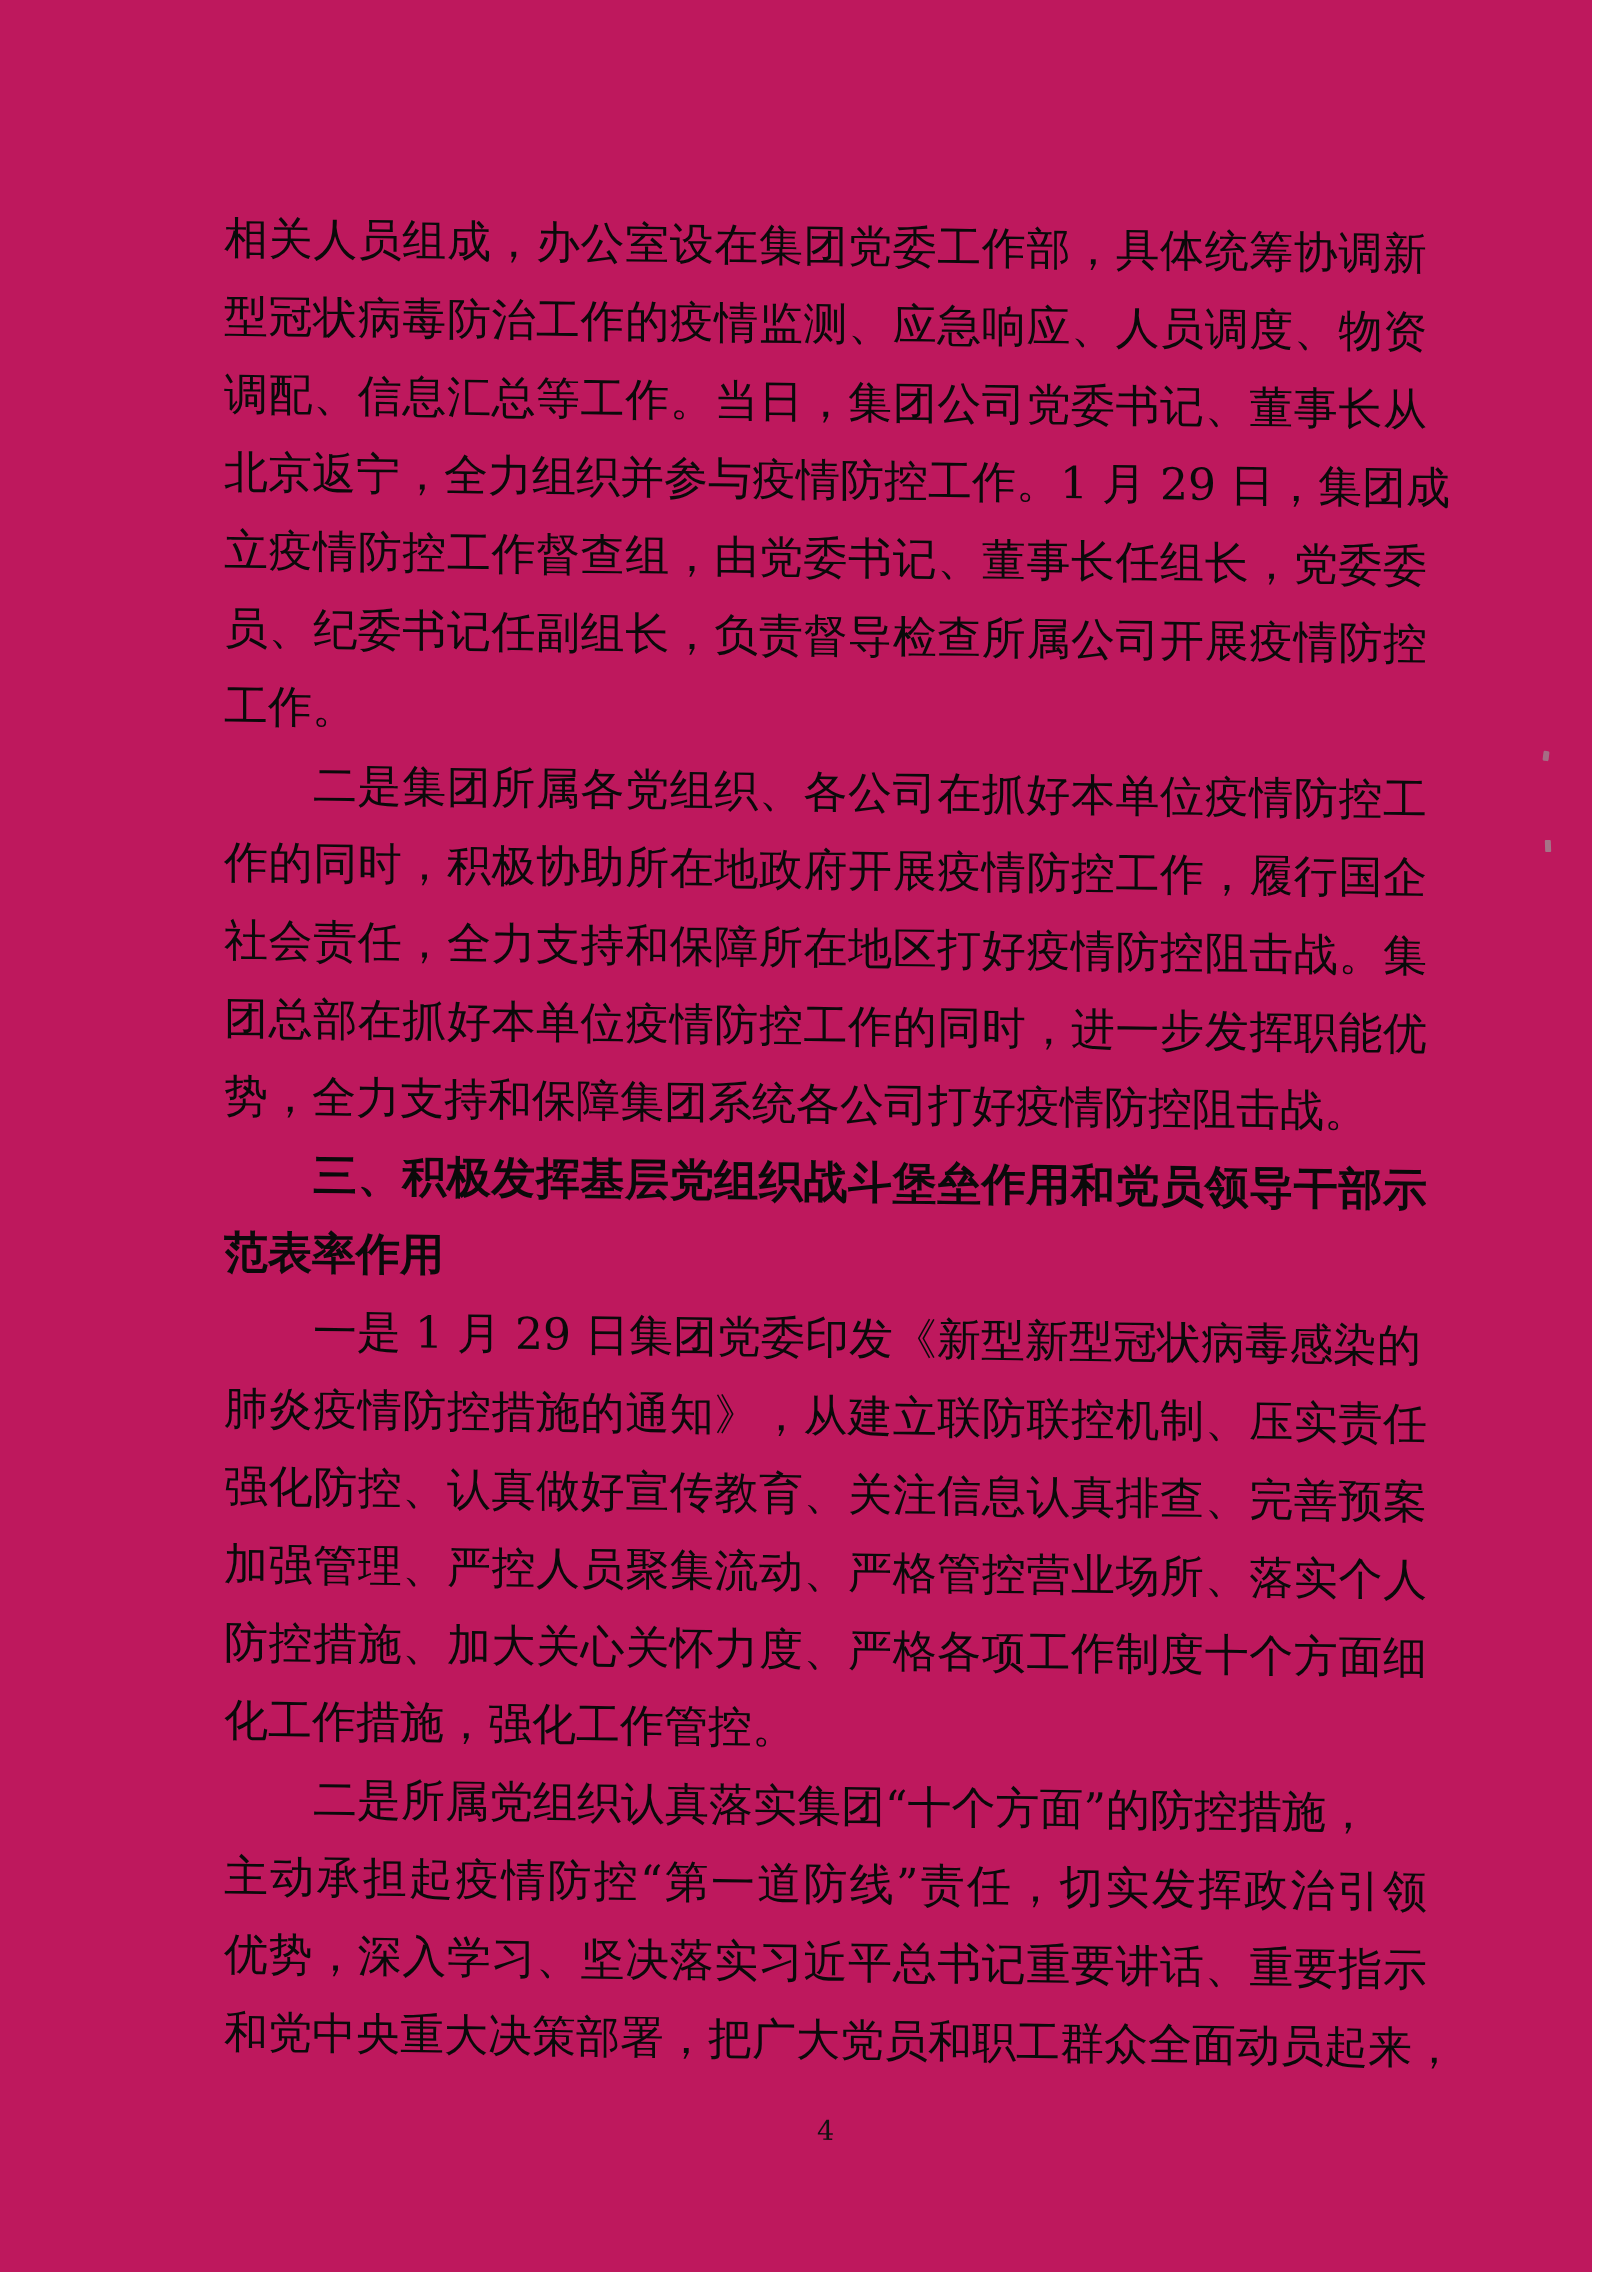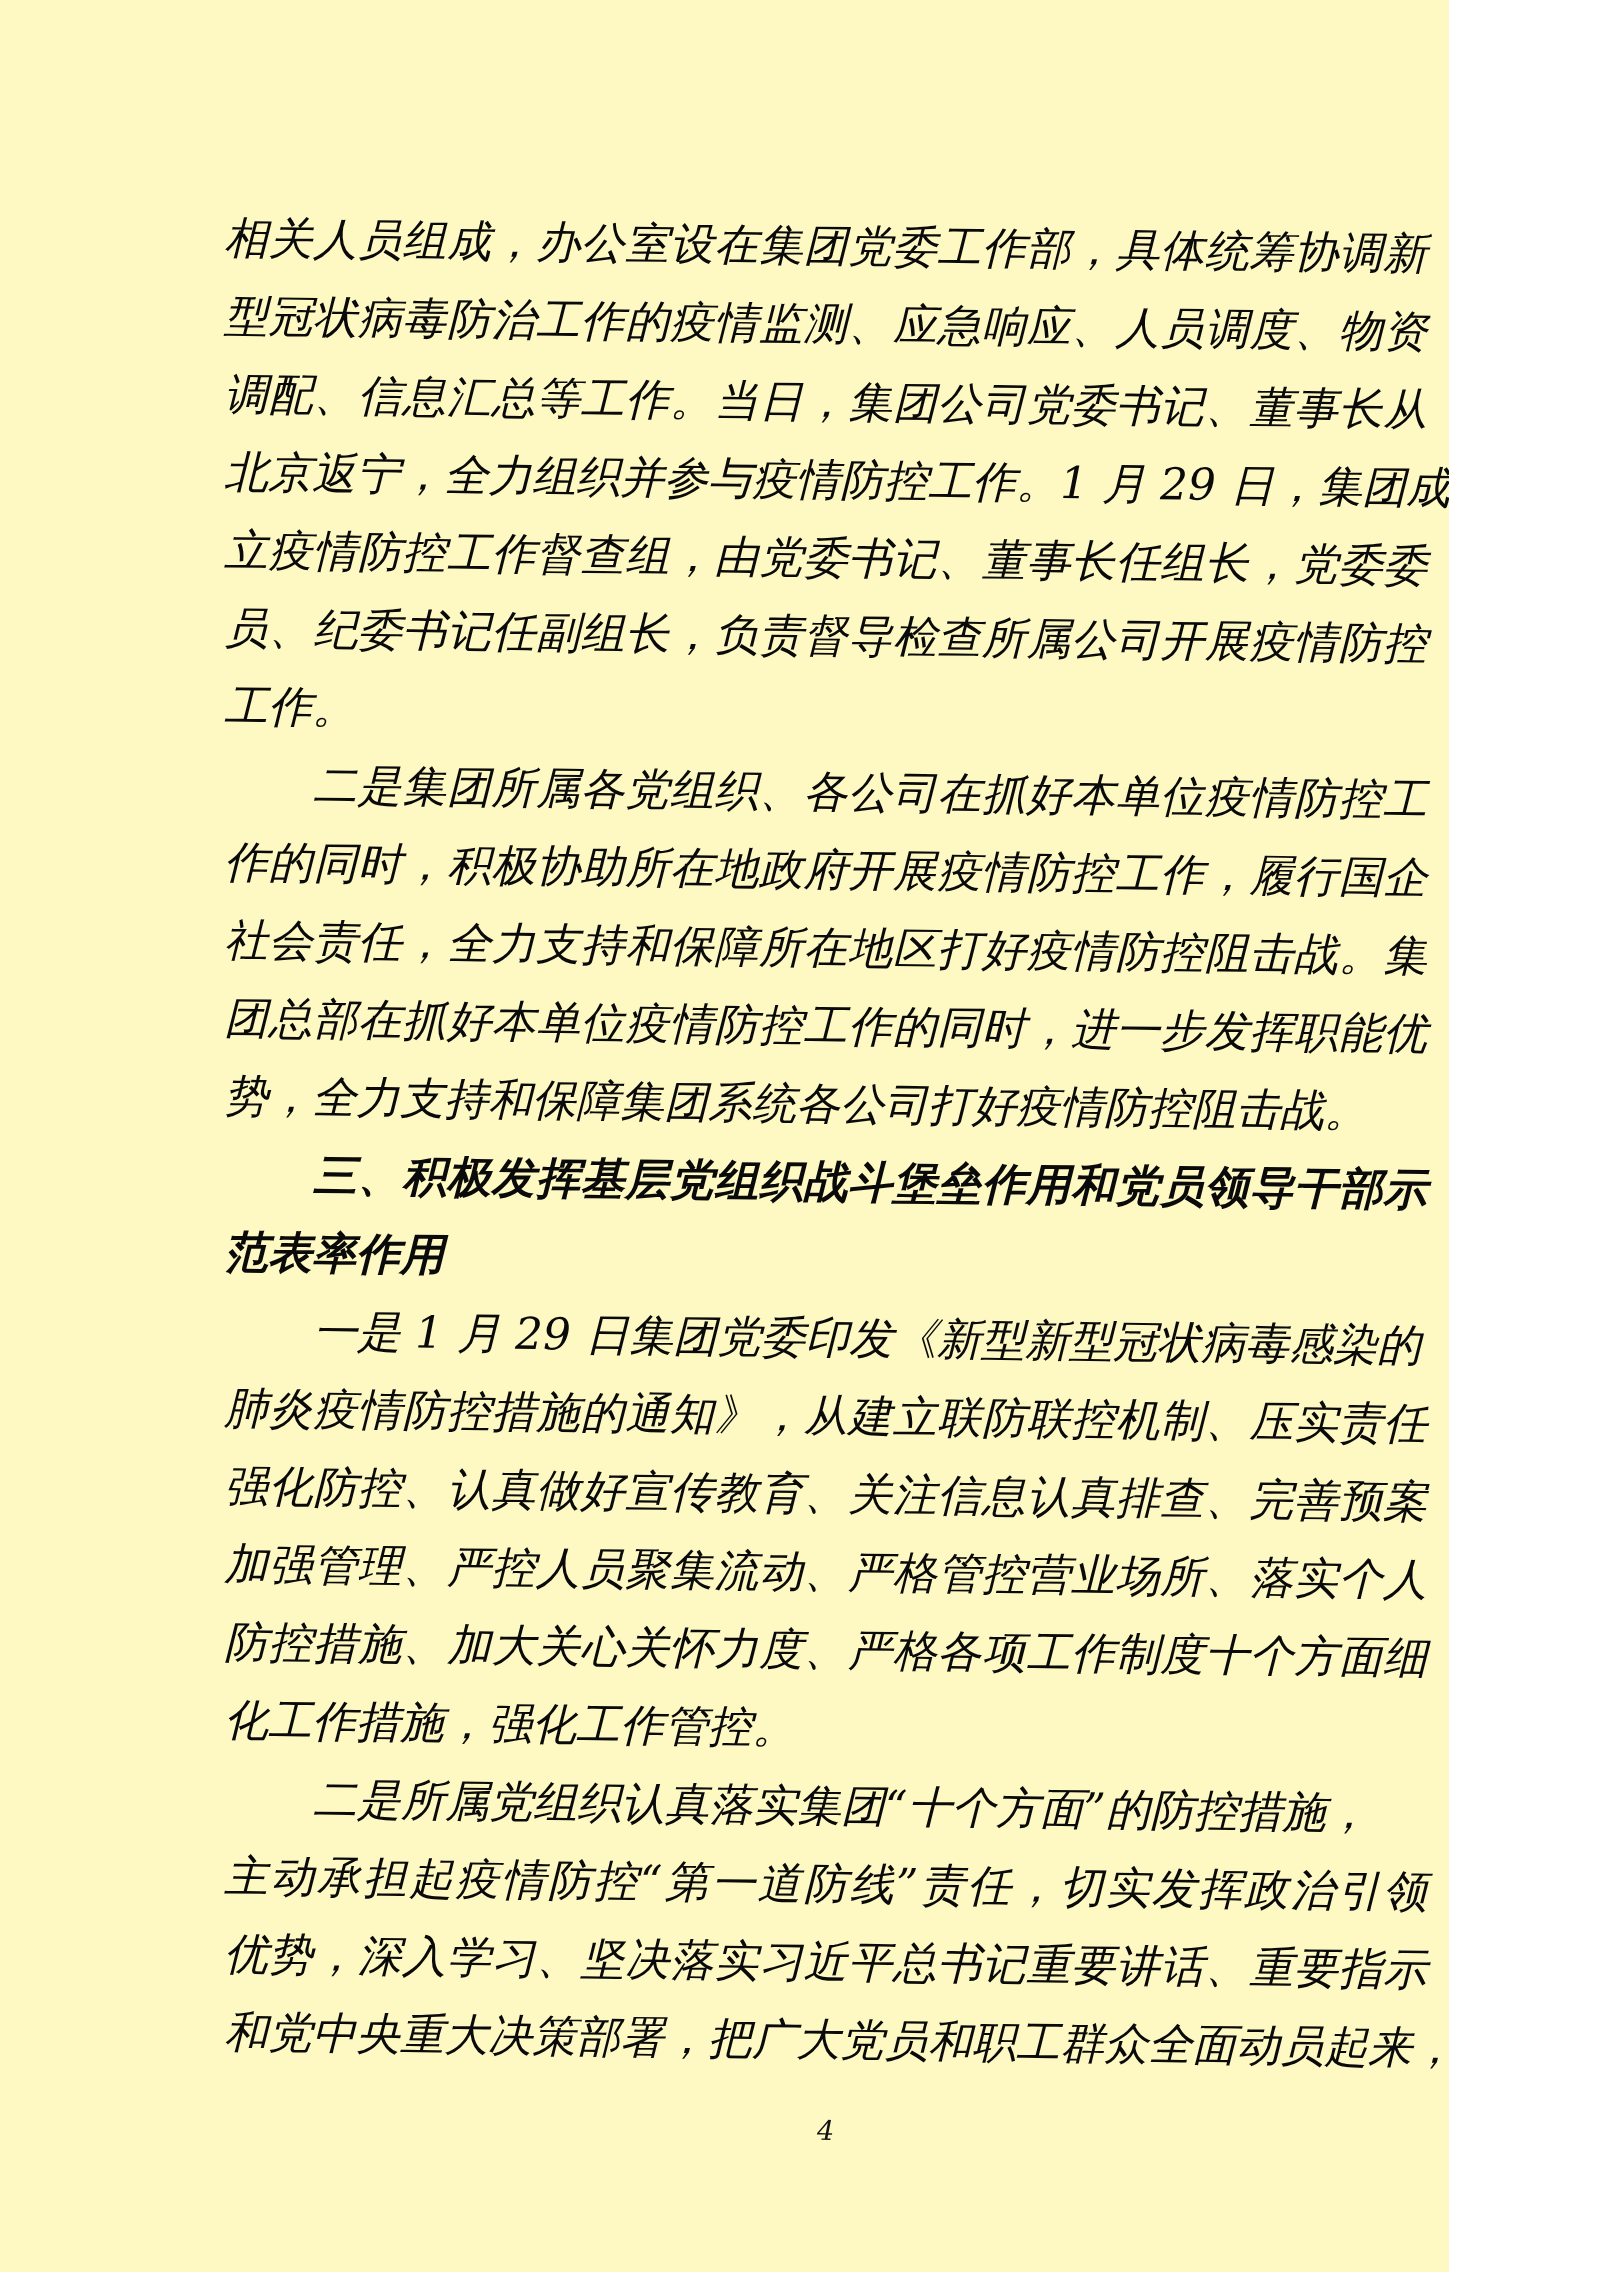--- a/index.html
+++ b/index.html
@@ -2,27 +2,26 @@
 <html style="font-size:8px"><head>
 <meta charset="utf-8">
 <style>
   html, body {
     margin: 0;
     padding: 0;
     background: #ffffff;
   }
   .page {
     position: relative;
-    width: 1449px;
+    width: 1592px;
     height: 2273px;
-    background: #fef9c3;
+    background: #be185d;
     overflow: hidden;
     color: #0a0a0a;
     font-family: "DejaVu Serif", "Liberation Serif", serif;
-    font-style: italic;
   }
   
   .content {
     position: absolute;
     left: 224px;
     top: 199px;
     width: 1203px;
     transform: skewY(0.75deg);
     transform-origin: 0 0;
   }

